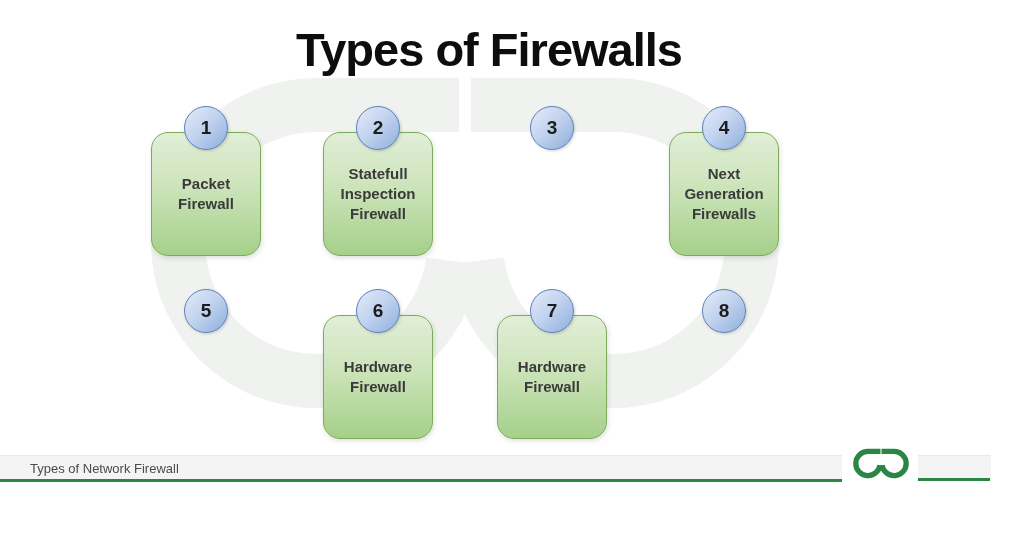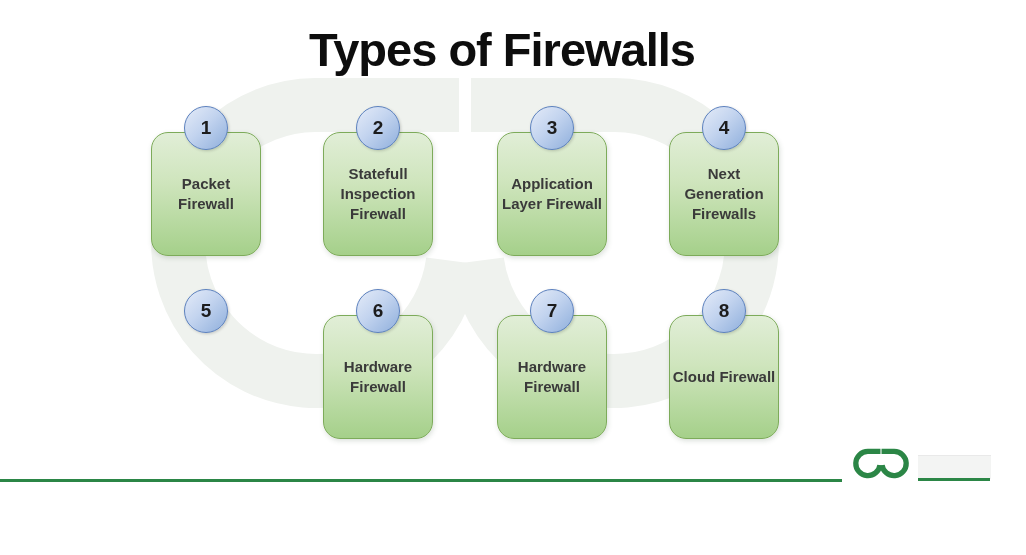--- a/index.html
+++ b/index.html
@@ -16,21 +16,20 @@
     position:absolute;left:135px;top:55px;width:660px;height:388px;
     opacity:1;pointer-events:none;
   }
 
   
   .title{
     position:absolute;left:0;top:22px;width:978px;
     text-align:center;
     font-size:47px;font-weight:700;letter-spacing:-1px;
     color:#0d0d0d;
-    padding-left:13px;
   }
 
   
   .card{position:absolute;width:110px;height:152px;}
   .col0{left:151px}.col1{left:323px}.col2{left:497px}.col3{left:669px}
   .row0{top:106px}.row1{top:289px}
 
   .badge{
     position:absolute;top:0;left:50%;transform:translateX(-50%);
     width:44px;height:44px;border-radius:50%;
@@ -115,24 +114,20 @@
     <div class="boxx">
         <span class="label">Statefull
 Inspection
 Firewall</span>
       </div>
   </div>
   <div class="card col2 row0">
     <div class="badge">
         <span>3</span>
       </div>
-    <div class="boxx">
-        <span class="label">Application
-Layer Firewall</span>
-      </div>
   </div>
   <div class="card col3 row0">
     <div class="badge">
         <span>4</span>
       </div>
     <div class="boxx">
         <span class="label">Next
 Generation
 Firewalls</span>
       </div>
@@ -158,25 +153,25 @@
       </div>
     <div class="boxx">
         <span class="label">Hardware
 Firewall</span>
       </div>
   </div>
   <div class="card col3 row1">
     <div class="badge">
         <span>8</span>
       </div>
-    <div class="boxx">
-        <span class="label">Cloud Firewall</span>
-      </div>
   </div>
 
+  <div class="footer-bar">
+    <span class="footer-caption">Types of Network Firewall</span>
+  </div>
   <div class="green-line-left"></div>
 
   <svg class="gfg-logo" viewBox="0 0 110 64" aria-hidden="true">
     <path d="M54 8 H30 A23 23 0 1 0 53 34" fill="none" stroke="#2b8646" stroke-width="10"></path>
     <path d="M56 8 H80 A23 23 0 1 1 57 34" fill="none" stroke="#2b8646" stroke-width="10"></path>
   </svg>
 
   <div class="footer-bar-right"></div>
   <div class="green-line-right"></div>
 

